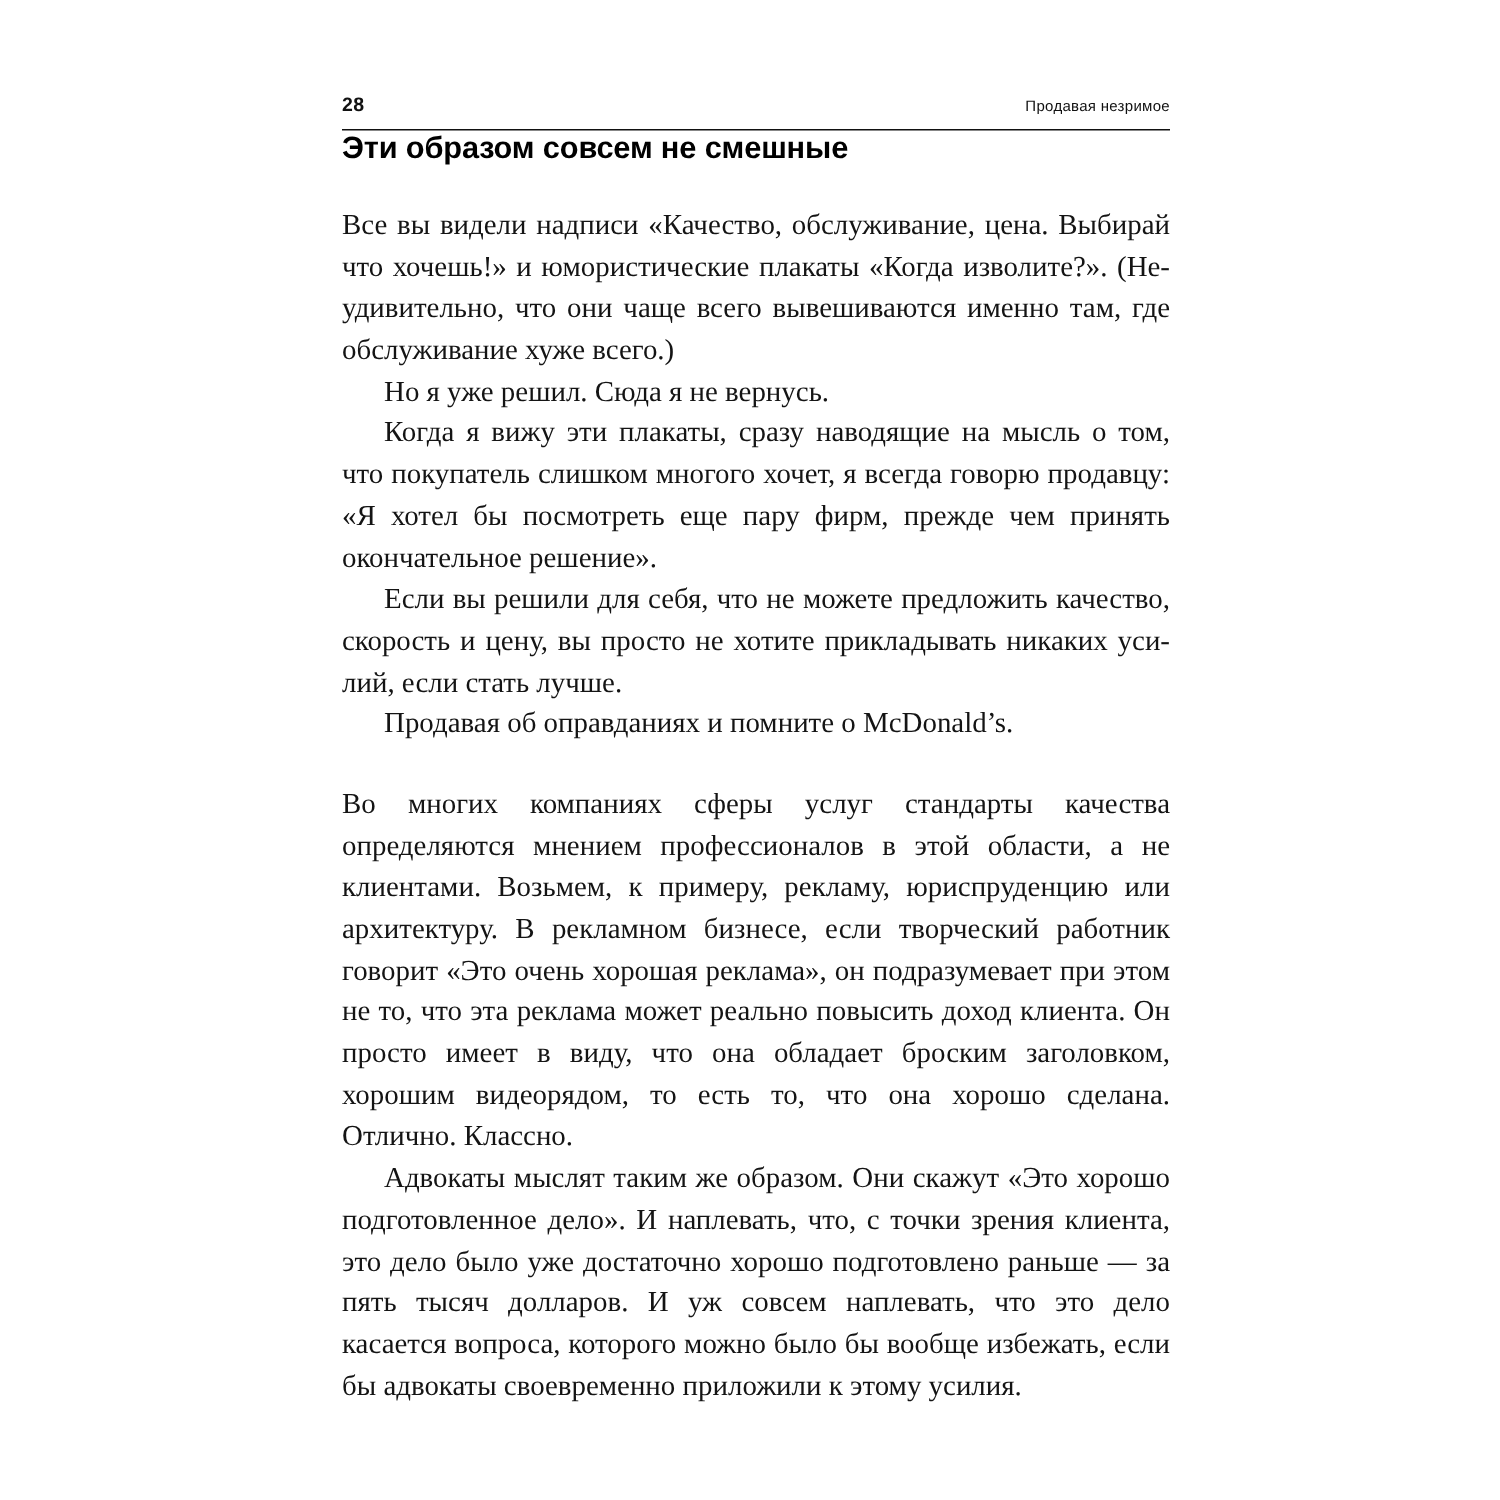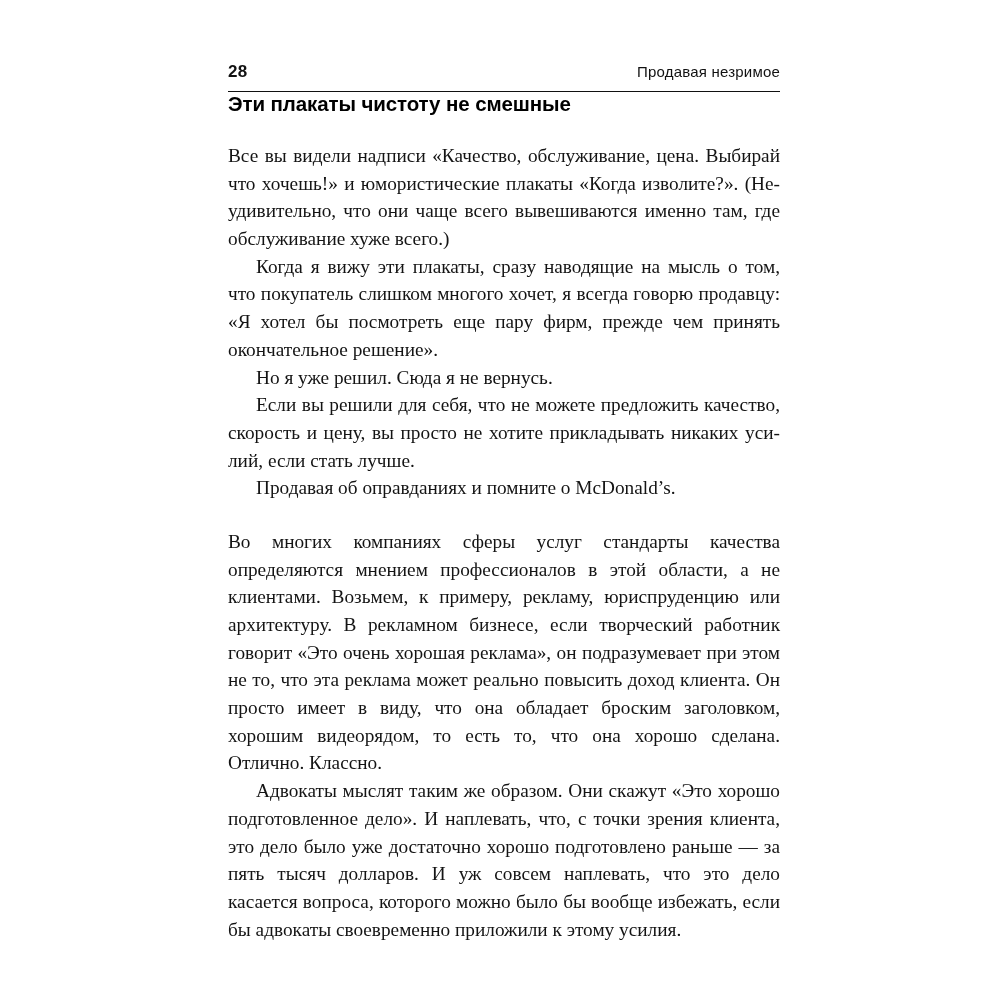--- a/index.html
+++ b/index.html
@@ -29,25 +29,25 @@
     align-items: baseline;
     font-family: "Liberation Sans", sans-serif;
     font-size: 12.5px;
     font-weight: bold;
     letter-spacing: 0.2px;
     color: #111111;
     padding-bottom: 9px;
     border-bottom: 1.4px solid #111111;
   }
   .running-head .folio {
-    font-size: 17px;
+    font-size: 13px;
   }
   .running-head .title {
     font-weight: normal;
-    font-size: 15px;
+    font-size: 10px;
   }
   
   h2.section-heading {
     font-family: "Liberation Sans", sans-serif;
     font-size: 20.5px;
     font-weight: bold;
     letter-spacing: -0.1px;
     margin: 0;
     color: #000000;
   }
@@ -76,25 +76,25 @@
 <body>
 
 <div class="page">
   <div class="content">
 
     <div class="running-head">
       <span class="folio">28</span>
       <span class="title">Продавая незримое</span>
     </div>
 
-    <h2 class="section-heading h-first">Эти плакаты чистоту не смешные</h2>
+    <h2 class="section-heading h-first">Эти образом совсем не смешные</h2>
 
     <p class="body-text first-para">Все вы видели надписи «Качество, обслуживание, цена. Выбирай что хочешь!» и юмористические плакаты «Когда изволите?». (Не­удивительно, что они чаще всего вывешиваются именно там, где обслуживание хуже всего.)</p>
+    <p class="body-text indent-para">Но я уже решил. Сюда я не вернусь.</p>
     <p class="body-text indent-para">Когда я вижу эти плакаты, сразу наводящие на мысль о том, что покупатель слишком многого хочет, я всегда говорю продавцу: «Я хотел бы посмотреть еще пару фирм, прежде чем принять окон­чательное решение».</p>
-    <p class="body-text indent-para">Но я уже решил. Сюда я не вернусь.</p>
     <p class="body-text indent-para">Если вы решили для себя, что не можете предложить качество, скорость и цену, вы просто не хотите прикладывать никаких уси­лий, если стать лучше.</p>
     <p class="body-text indent-para">Продавая об оправданиях и помните о McDonald’s.</p>
 
 
     <p class="body-text first-para gap-after-heading">Во многих компаниях сферы услуг стандарты качества определяются мнением профессионалов в этой области, а не клиентами. Возьмем, к примеру, рекламу, юриспруденцию или архитектуру. В рекламном бизнесе, если творческий работник говорит «Это очень хорошая рек­лама», он подразумевает при этом не то, что эта реклама может реально повысить доход клиента. Он просто имеет в виду, что она обладает броским заголовком, хорошим видеорядом, то есть то, что она хорошо сделана. Отлично. Классно.</p>
     <p class="body-text indent-para">Адвокаты мыслят таким же образом. Они скажут «Это хорошо подготовленное дело». И наплевать, что, с точки зрения клиента, это дело было уже достаточно хорошо подготовлено раньше — за пять тысяч долларов. И уж совсем наплевать, что это дело касается воп­роса, которого можно было бы вообще избежать, если бы адвокаты своевременно приложили к этому усилия.</p>
 
   </div>
 </div>
 

